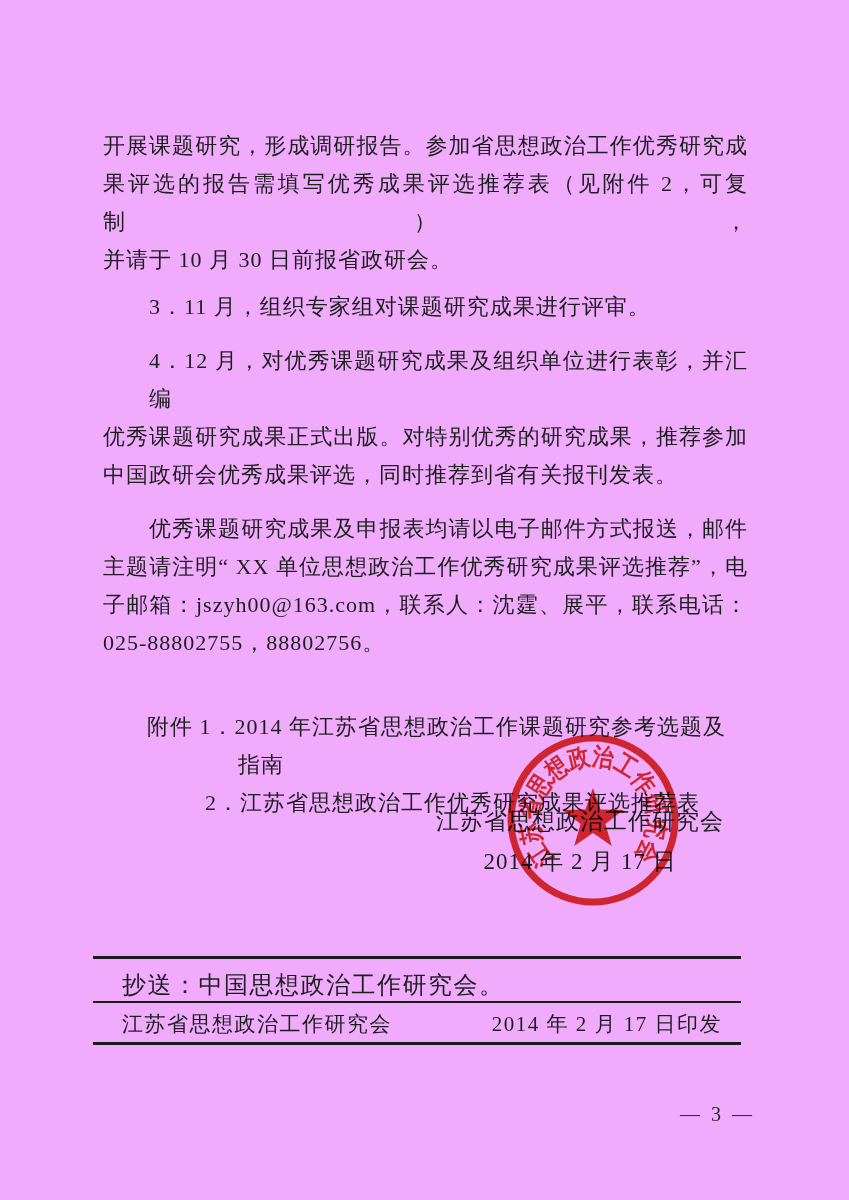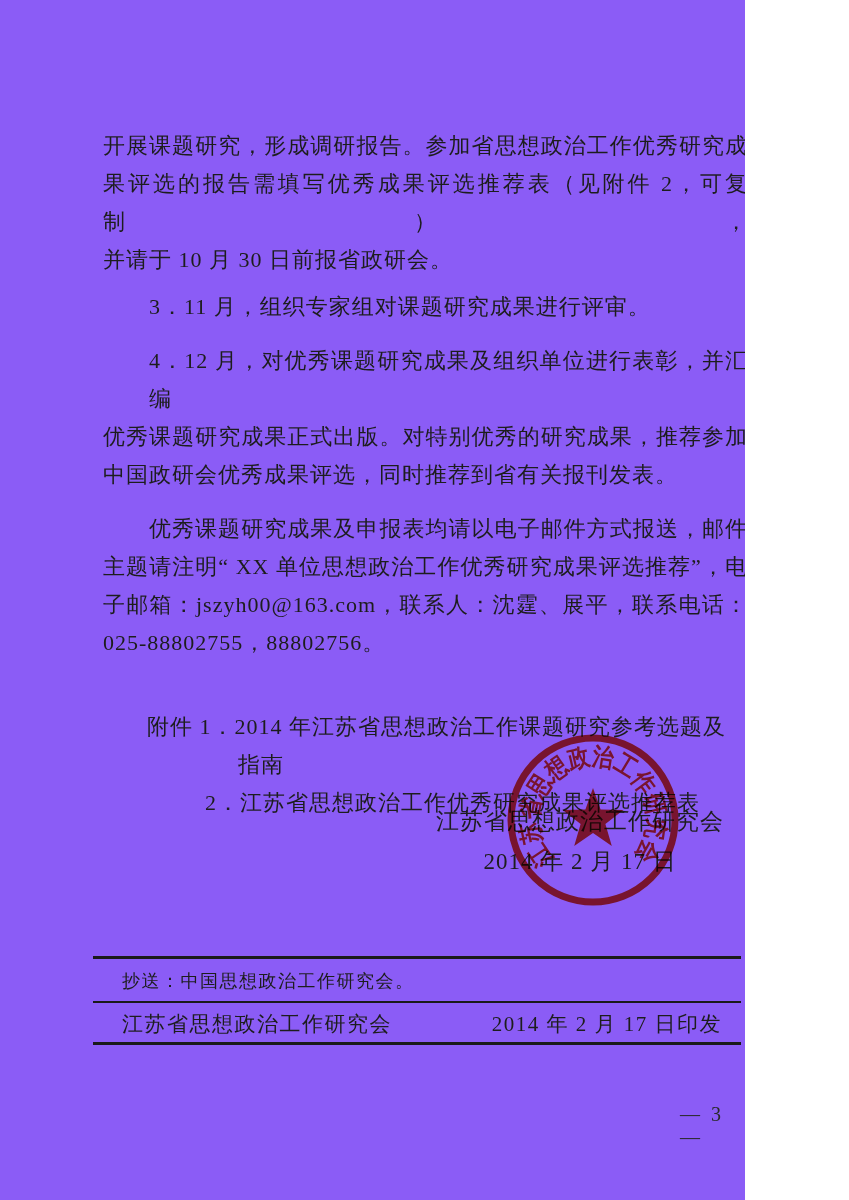--- a/index.html
+++ b/index.html
@@ -1,20 +1,20 @@
 <!DOCTYPE html>
 <html><head>
 <meta charset="utf-8">
 <style>
   html,body { margin:0; padding:0; }
   .page {
     position: relative;
-    width: 745px;
+    width: 849px;
     height: 1200px;
-    background: #8b5cf6;
+    background: #f0abfc;
     font-family: "Liberation Serif", "DejaVu Serif", serif;
     color: #1d1d1d;
     overflow: hidden;
   }
   .body-text {
     position: absolute;
     left: 103px;
     top: 127px;
     width: 645px;
   }
@@ -59,21 +59,21 @@
     width: 648px;
     background: #1a1a1a;
   }
   .fl1 { top: 956px; height: 3px; }
   .fl2 { top: 1001px; height: 2px; }
   .fl3 { top: 1042px; height: 3px; }
   .footer-cc {
     position: absolute;
     left: 122px;
     top: 969px;
-    font-size: 18px;
+    font-size: 24px;
     letter-spacing: 1.5px;
   }
   .footer-row {
     position: absolute;
     left: 122px;
     top: 1010px;
     width: 600px;
     display: flex;
     justify-content: space-between;
     font-size: 21px;

